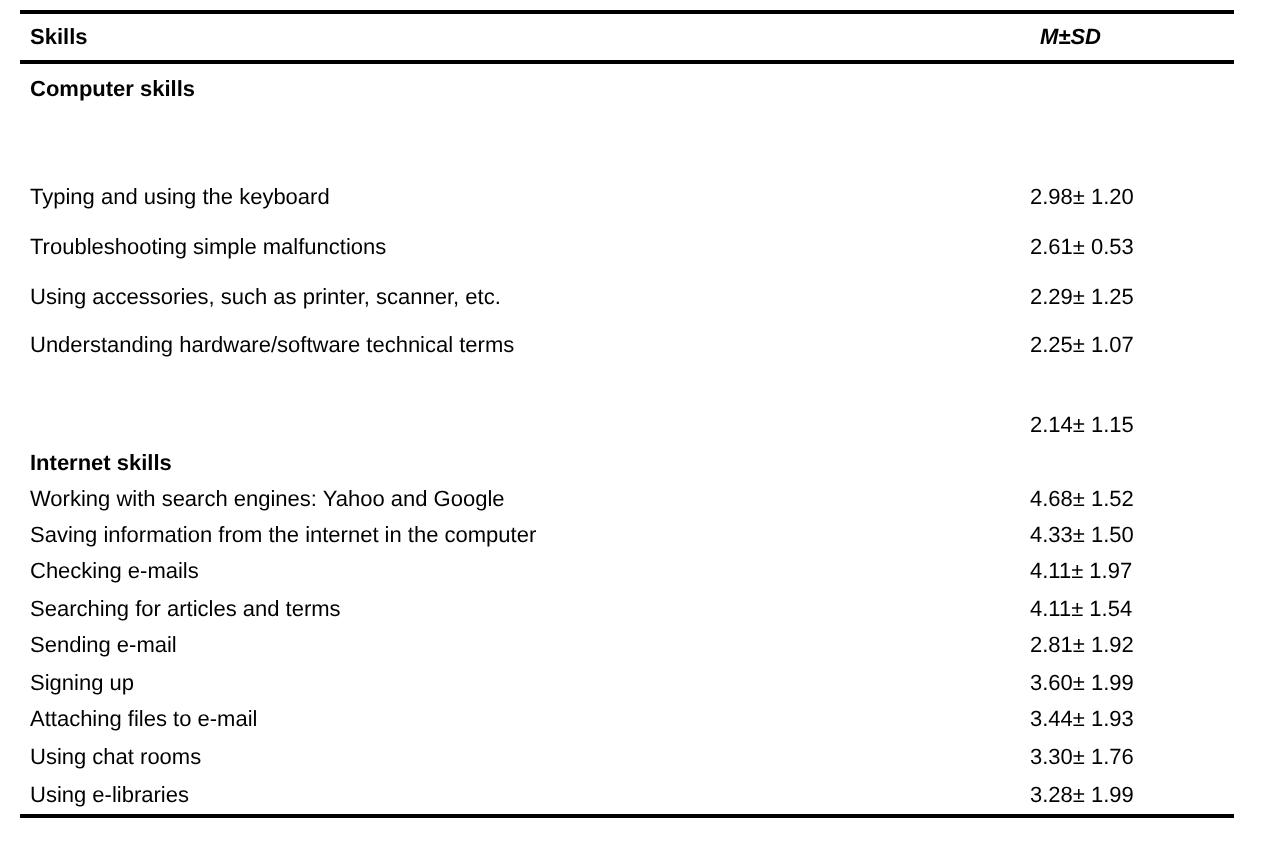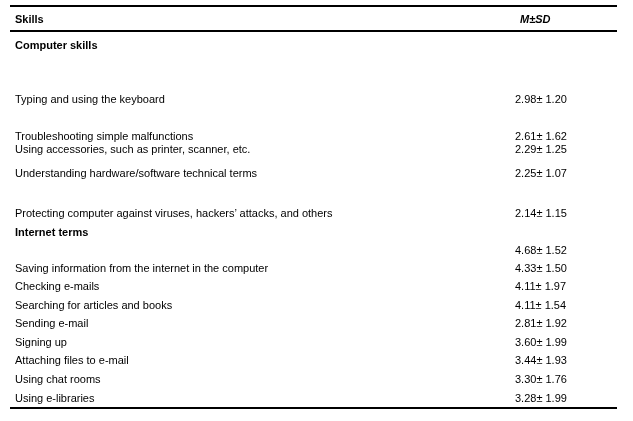--- a/index.html
+++ b/index.html
@@ -66,54 +66,54 @@
   <div class="rule" style="top:30px"></div>
 
   <div class="row" style="top:38px">
     <span class="skill bold">Computer skills</span>
   </div>
 
   <div class="row" style="top:92px">
     <span class="skill">Typing and using the keyboard</span>
     <span class="msd">2.98± 1.20</span>
   </div>
-  <div class="row" style="top:129px">
+  <div class="row" style="top:117px">
     <span class="skill">Troubleshooting simple malfunctions</span>
-    <span class="msd">2.61± 1.62</span>
+    <span class="msd">2.61± 0.53</span>
   </div>
   <div class="row" style="top:142px">
     <span class="skill">Using accessories, such as printer, scanner, etc.</span>
     <span class="msd">2.29± 1.25</span>
   </div>
   <div class="row" style="top:166px">
     <span class="skill">Understanding hardware/software technical terms</span>
     <span class="msd">2.25± 1.07</span>
   </div>
   <div class="row" style="top:206px">
-    <span class="skill">Protecting computer against viruses, hackers’ attacks, and others</span>
     <span class="msd">2.14± 1.15</span>
   </div>
 
   <div class="row" style="top:225px">
-    <span class="skill bold">Internet terms</span>
+    <span class="skill bold">Internet skills</span>
   </div>
 
   <div class="row" style="top:243px">
+    <span class="skill">Working with search engines: Yahoo and Google</span>
     <span class="msd">4.68± 1.52</span>
   </div>
   <div class="row" style="top:261px">
     <span class="skill">Saving information from the internet in the computer</span>
     <span class="msd">4.33± 1.50</span>
   </div>
   <div class="row" style="top:279px">
     <span class="skill">Checking e-mails</span>
     <span class="msd">4.11± 1.97</span>
   </div>
   <div class="row" style="top:298px">
-    <span class="skill">Searching for articles and books</span>
+    <span class="skill">Searching for articles and terms</span>
     <span class="msd">4.11± 1.54</span>
   </div>
   <div class="row" style="top:316px">
     <span class="skill">Sending e-mail</span>
     <span class="msd">2.81± 1.92</span>
   </div>
   <div class="row" style="top:335px">
     <span class="skill">Signing up</span>
     <span class="msd">3.60± 1.99</span>
   </div>

